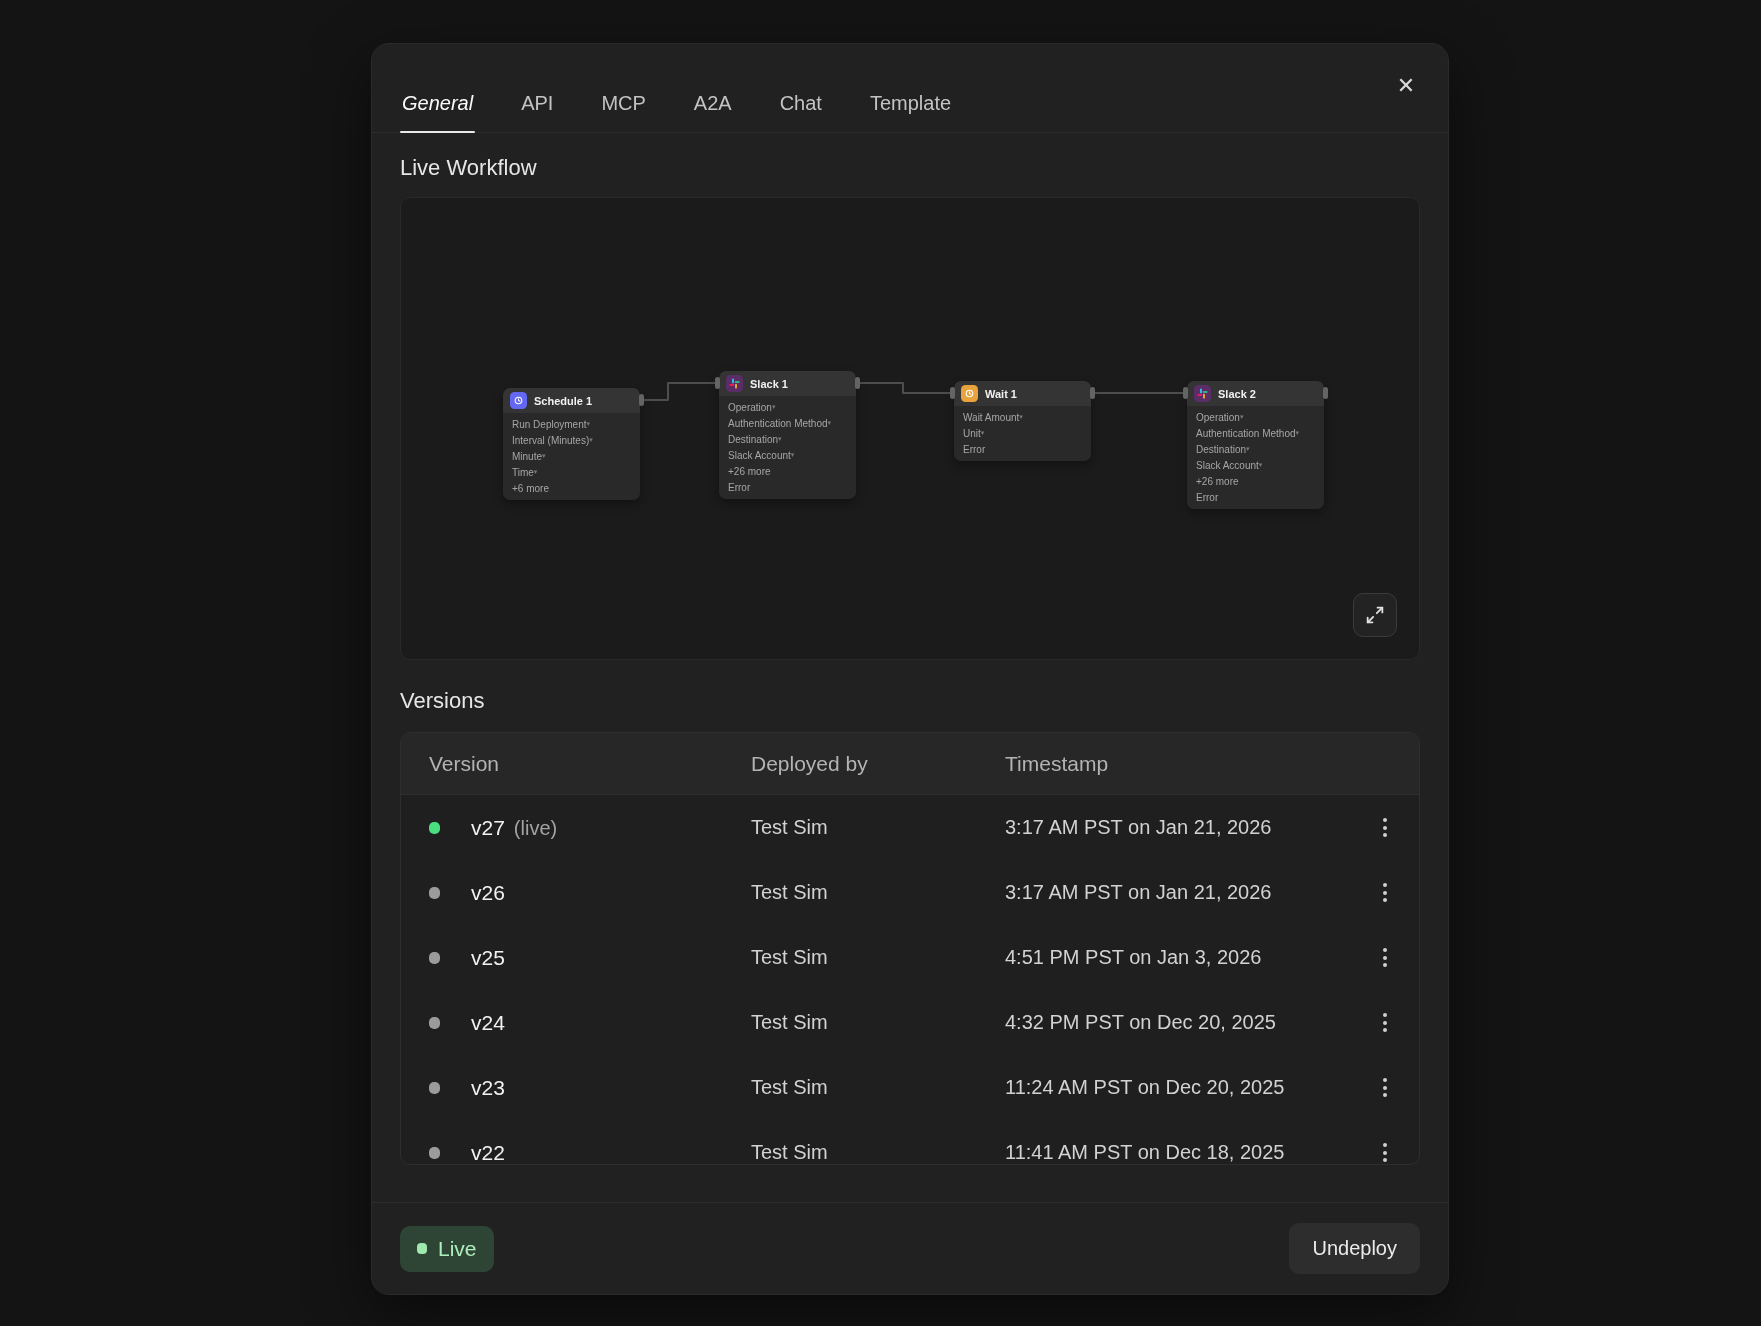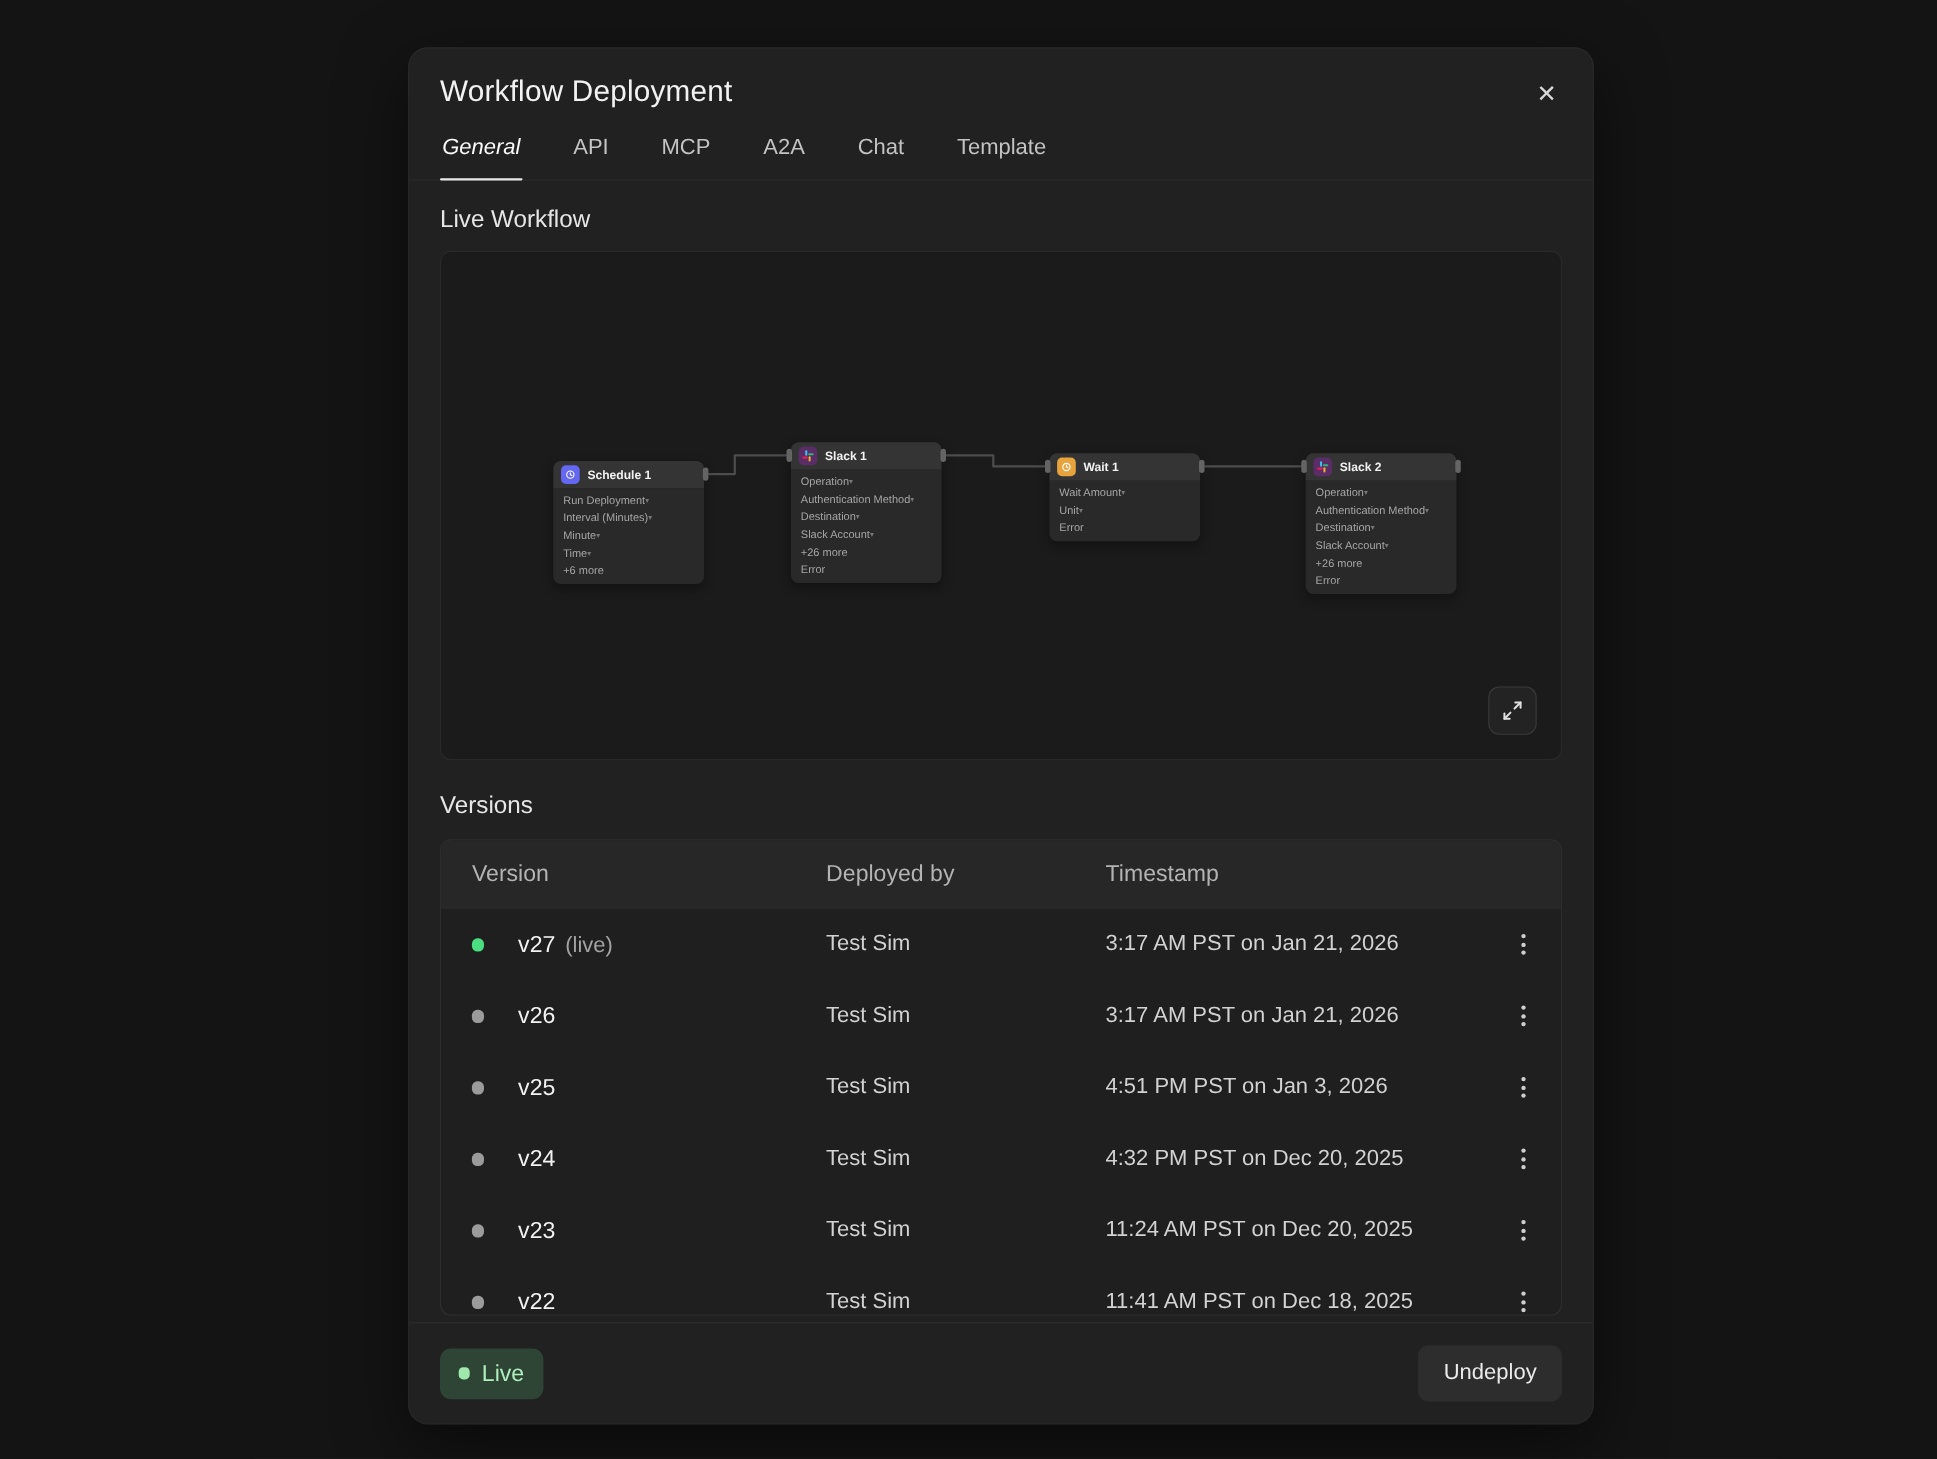--- a/index.html
+++ b/index.html
@@ -119,21 +119,20 @@
     background:#2d2d2d;border:none;border-radius:10px;color:#eaeaea;
     font-size:20px;font-family:inherit;padding:14px 23px;cursor:pointer;
   }
 </style>
 </head>
 <body>
 
 <div class="modal">
 
   <div class="modal-header">
-    <h1 class="modal-title">Workflow Deployment</h1>
     <button class="close-btn">
       <span>✕</span>
     </button>
   </div>
 
   <nav class="tabs">
     <button class="tab active">General</button>
     <button class="tab">API</button>
     <button class="tab">MCP</button>
     <button class="tab">A2A</button>

